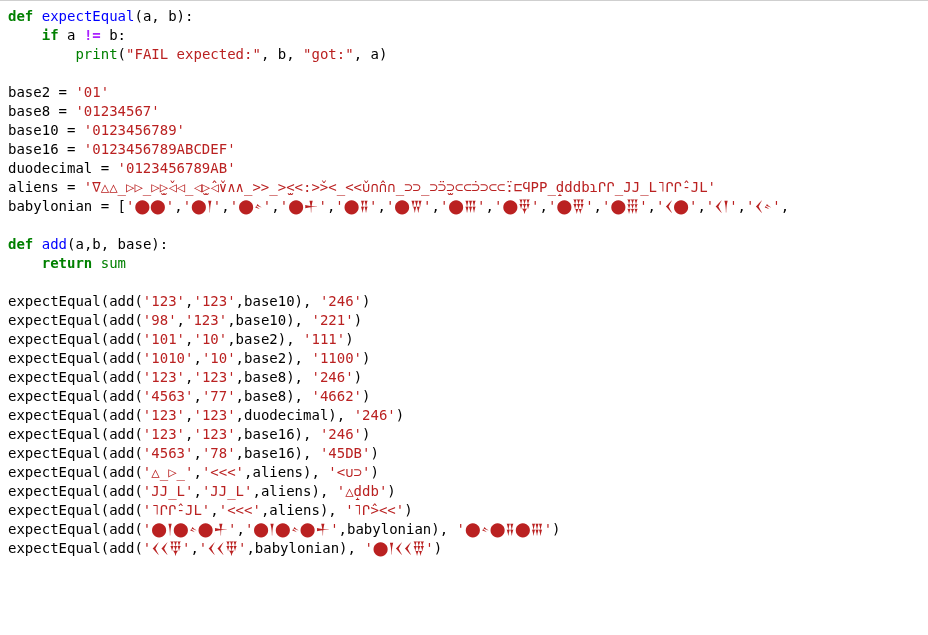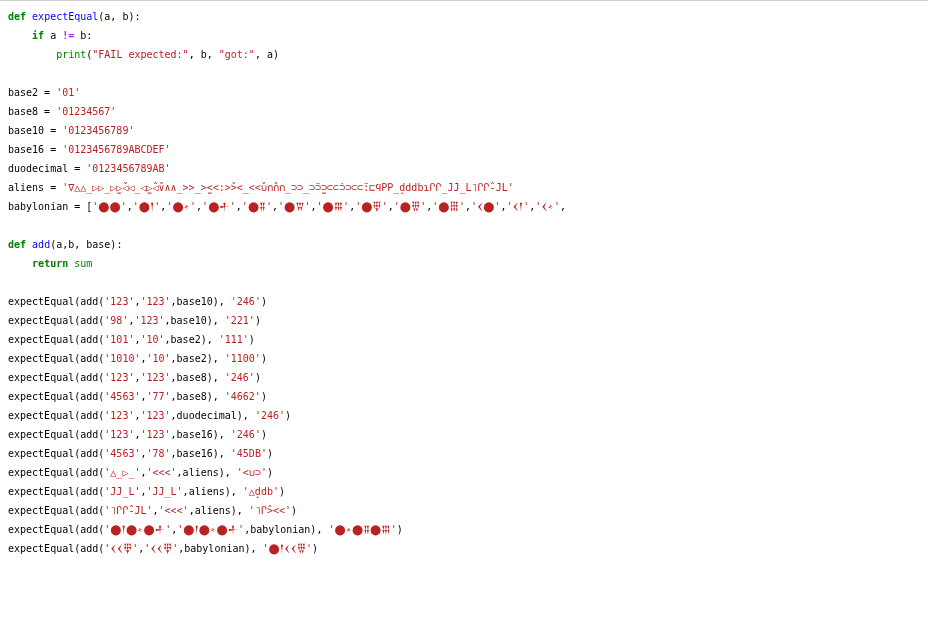--- a/index.html
+++ b/index.html
@@ -10,21 +10,21 @@
   .cell {
     border-top: 1px solid #cfcfcf;
     padding: 6px 8px 10px 8px;
     box-sizing: border-box;
     width: 928px;
     overflow: hidden;
   }
   pre.code {
     margin: 0;
     font-family: Consolas, "DejaVu Sans Mono", "Liberation Mono", monospace;
-    font-size: 10px;
+    font-size: 14px;
     line-height: 19px;
     white-space: pre;
     color: #000;
   }
   
   .kw { color: #008000; font-weight: bold; }   
   .fn { color: #0000ff; }                       
   .bi { color: #008000; }                       
   .op { color: #aa22ff; font-weight: bold; }    
   .st { color: #ba2121; }                       

